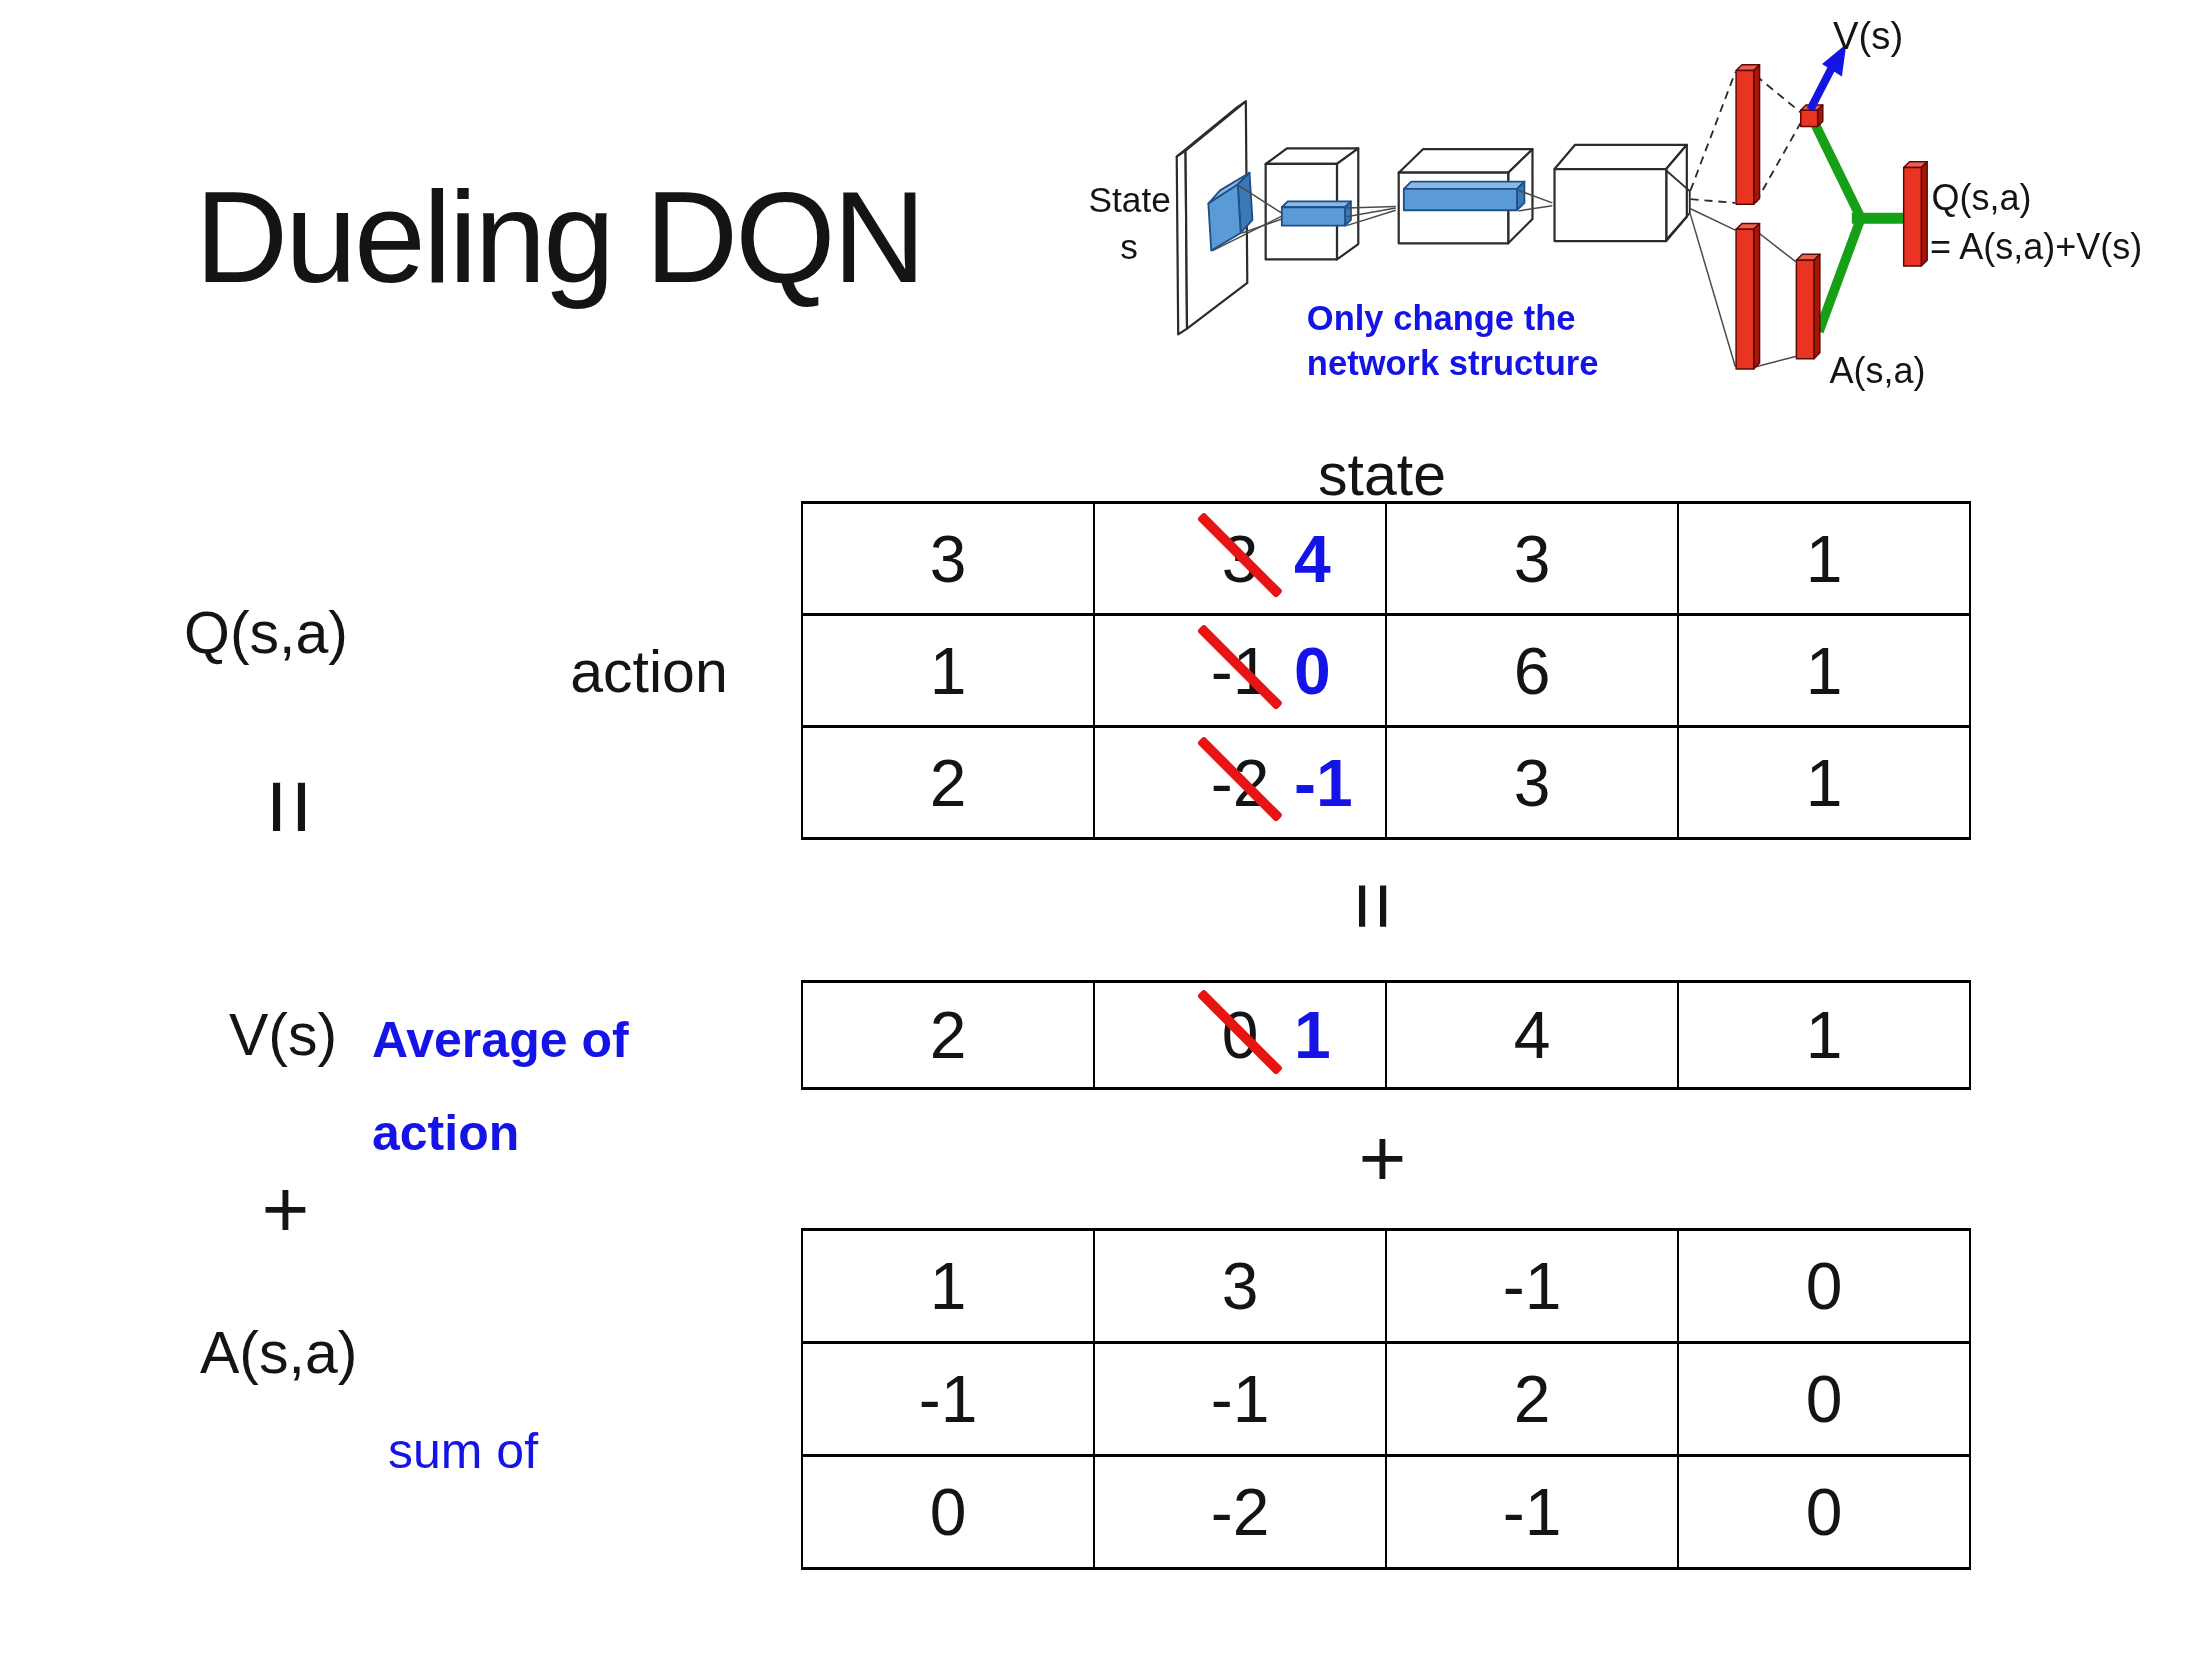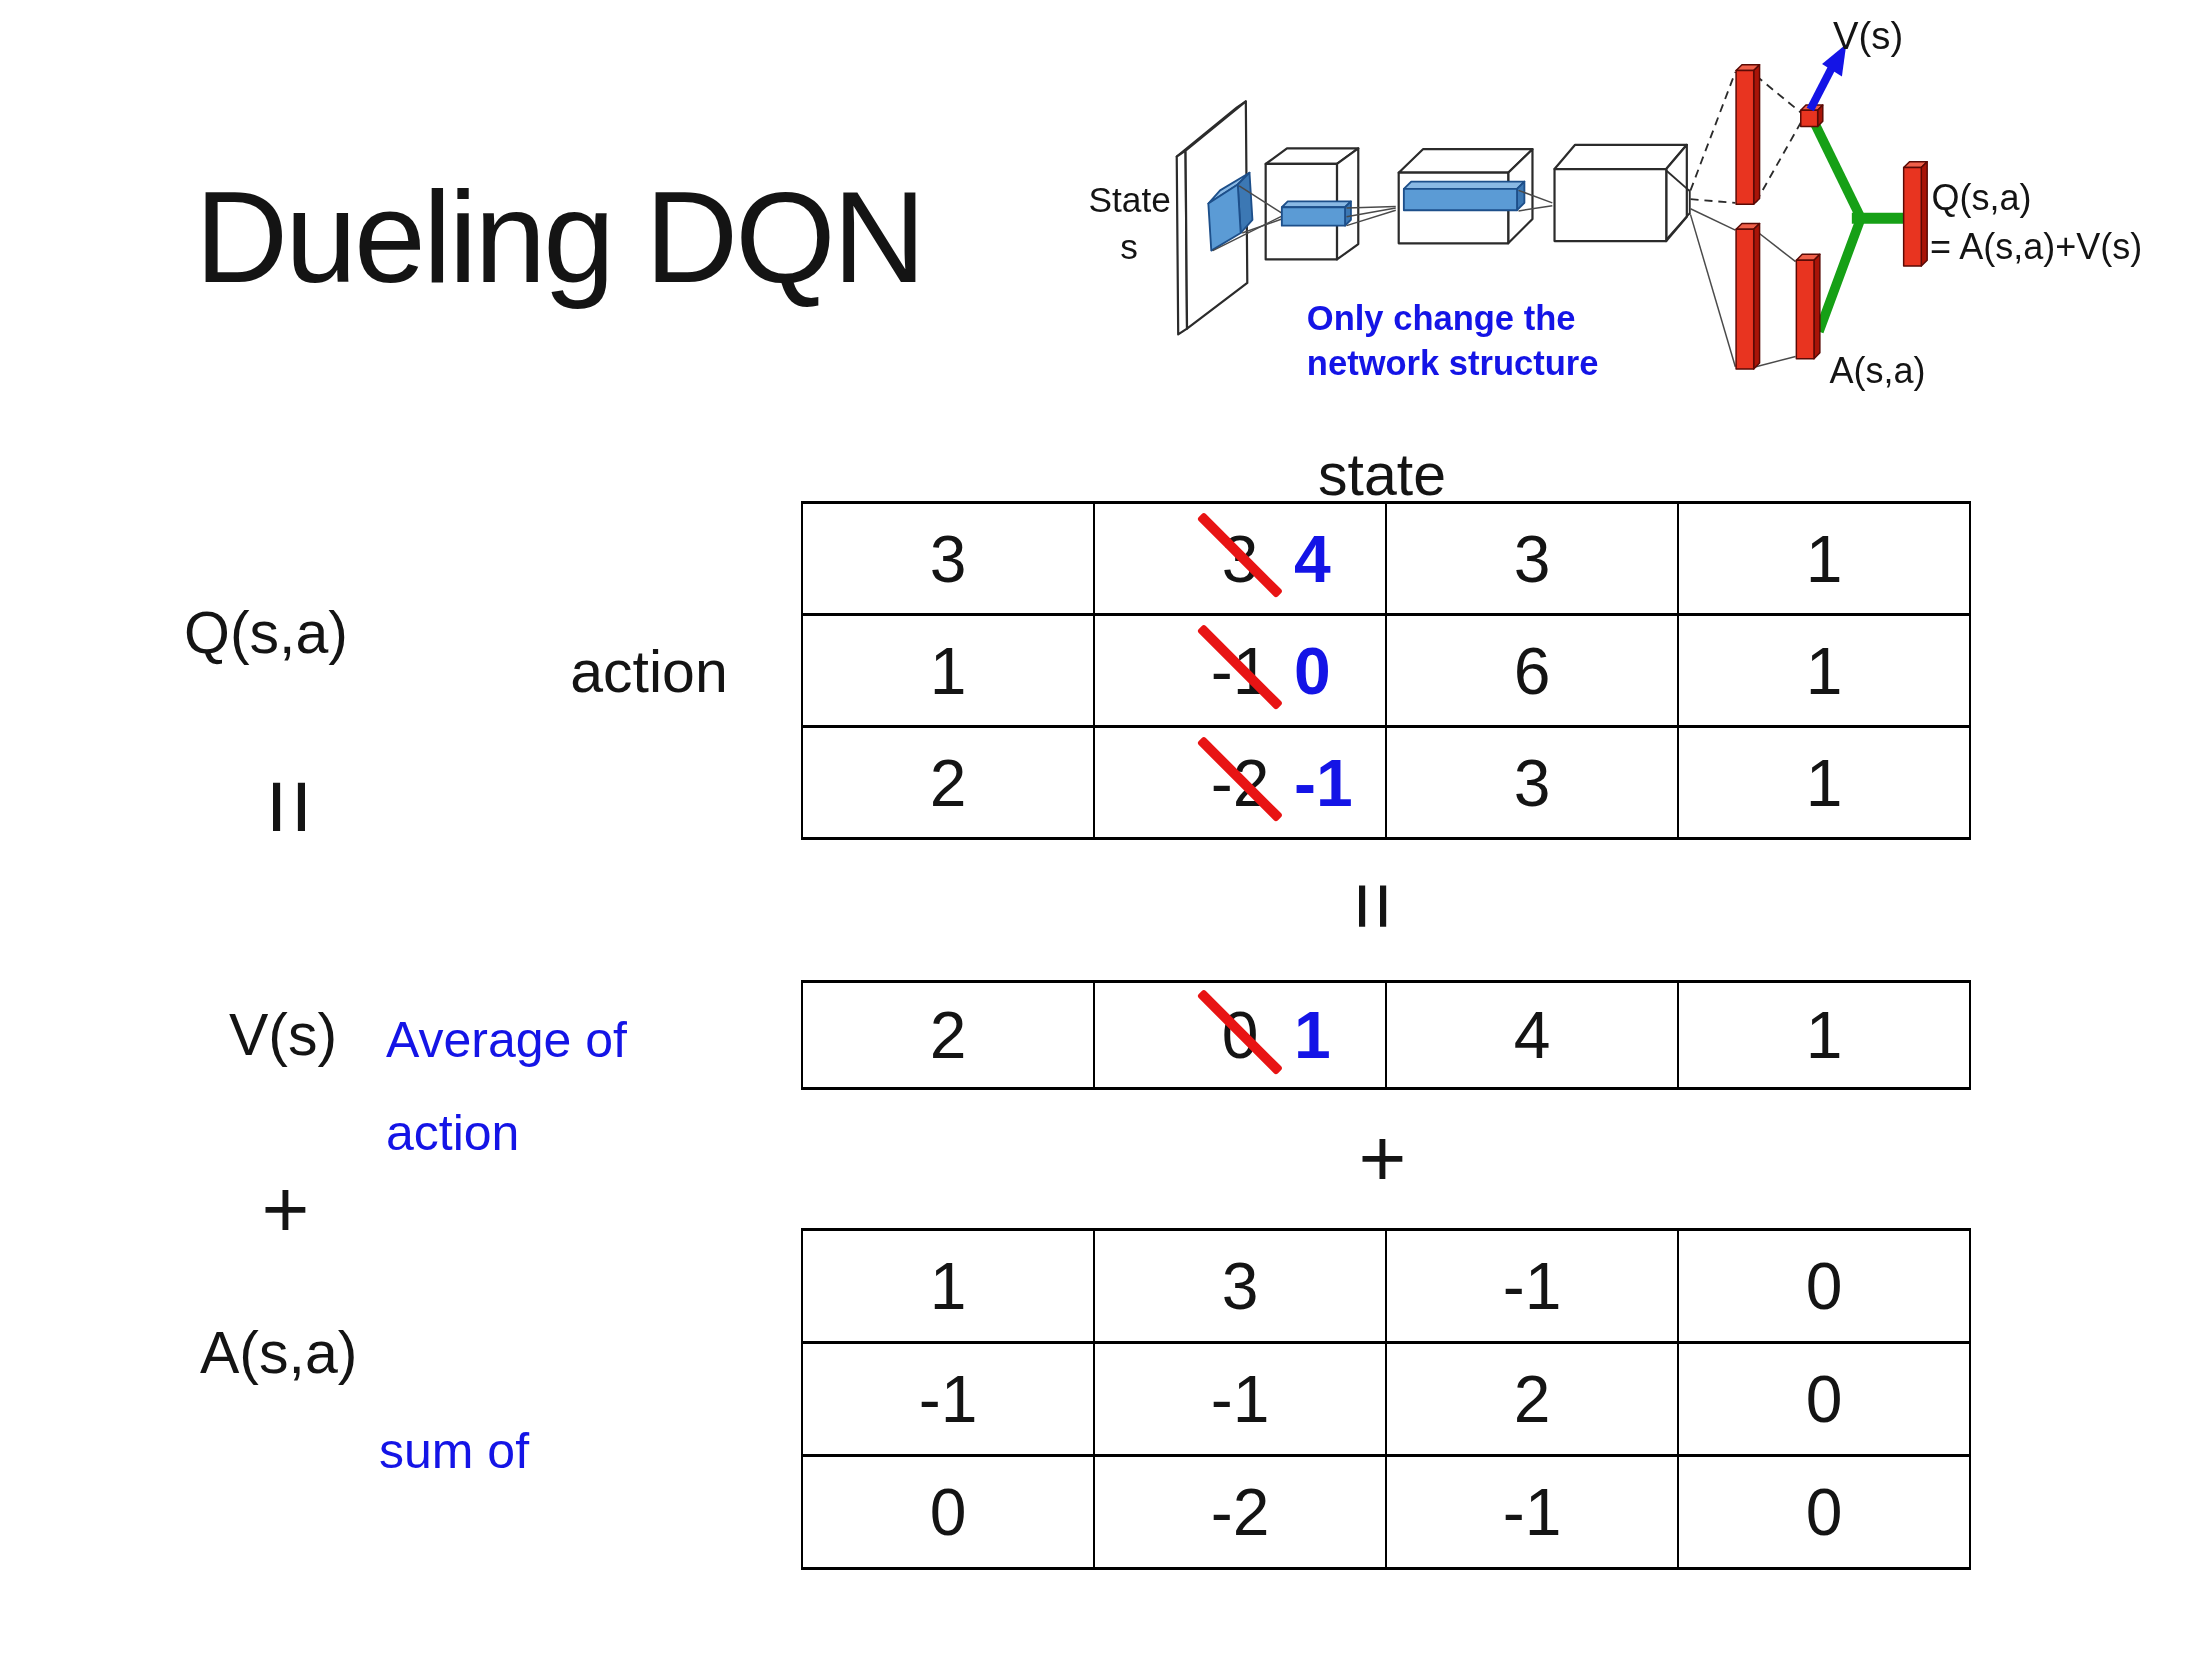--- a/index.html
+++ b/index.html
@@ -183,25 +183,25 @@
   <div class="lbl" style="left:184px;top:599px;">Q(s,a)</div>
   <div class="op rot" style="left:235px;top:759px;width:110px;height:96px;font-size:99px;">
       <span>=</span>
     </div>
   <div class="lbl" style="left:229px;top:1001px;">V(s)</div>
   <div class="op" style="left:234px;top:1165px;width:103px;height:88px;font-size:82px;">
       <span>+</span>
     </div>
   <div class="lbl" style="left:200px;top:1319px;">A(s,a)</div>
 
-  <div class="note" style="left:386px;top:994px;">
+  <div class="note" style="left:372px;top:994px;font-weight:bold;">
     <div>Average of</div>
     <div>action</div>
   </div>
-  <div class="note" style="left:379px;top:1405px;">
+  <div class="note" style="left:388px;top:1405px;">
     <div>sum of</div>
   </div>
 
   <div class="op rot" style="left:1319px;top:858px;width:110px;height:96px;font-size:85px;">
       <span>=</span>
     </div>
   <div class="op" style="left:1331px;top:1114px;width:103px;height:88px;font-size:82px;">
       <span>+</span>
     </div>
 

